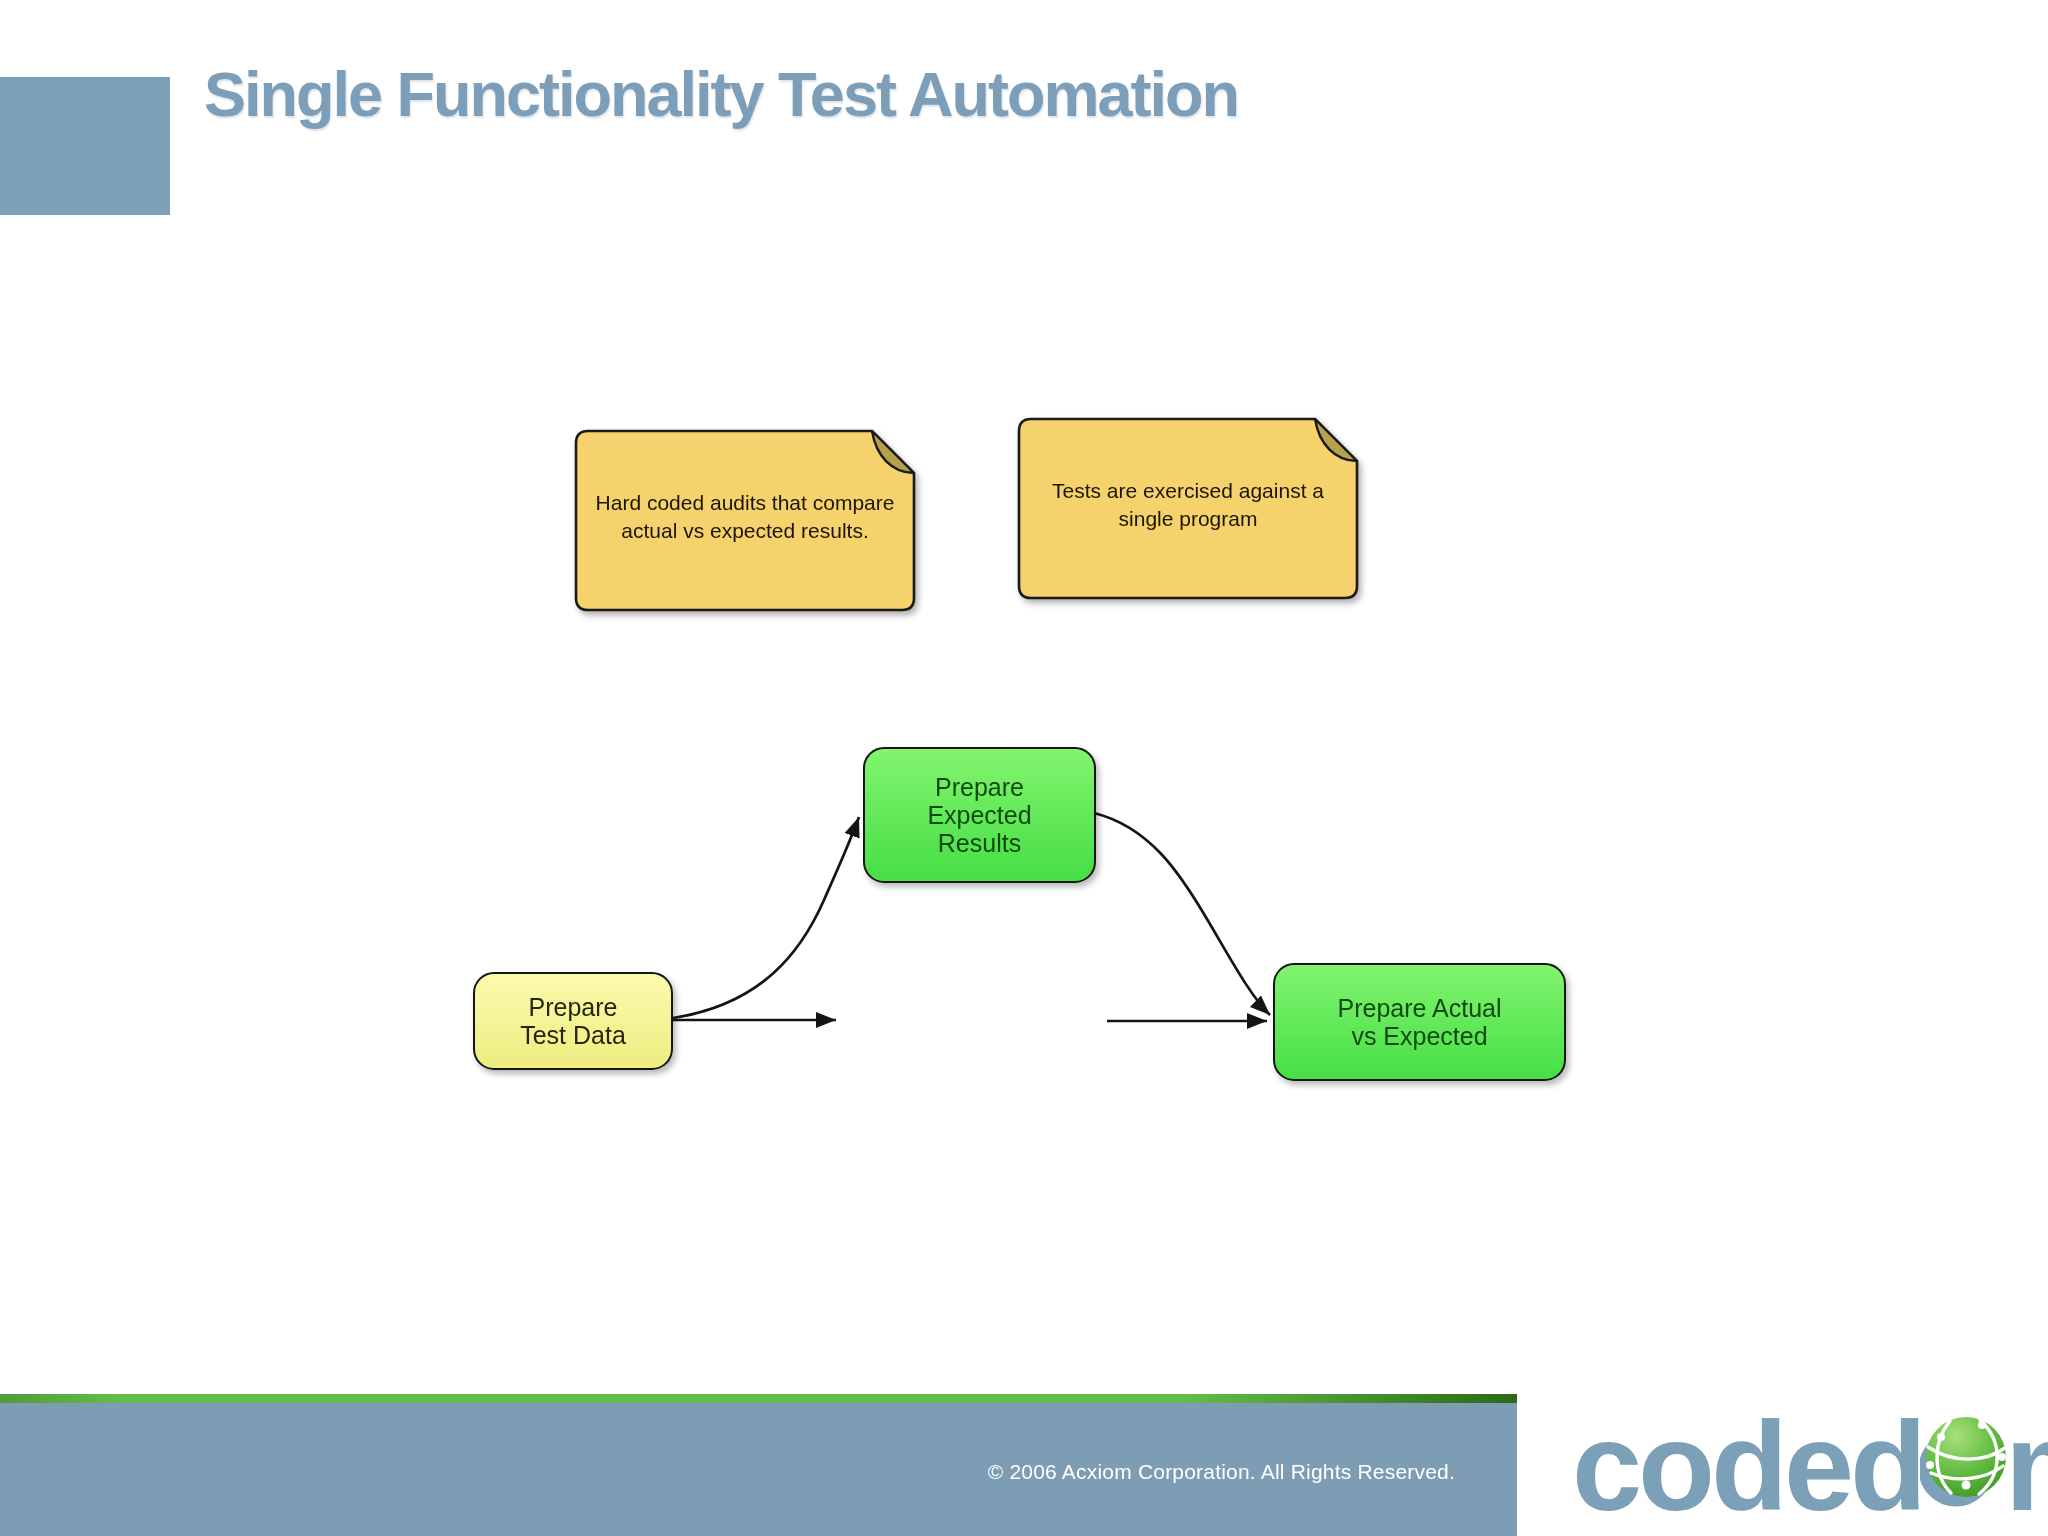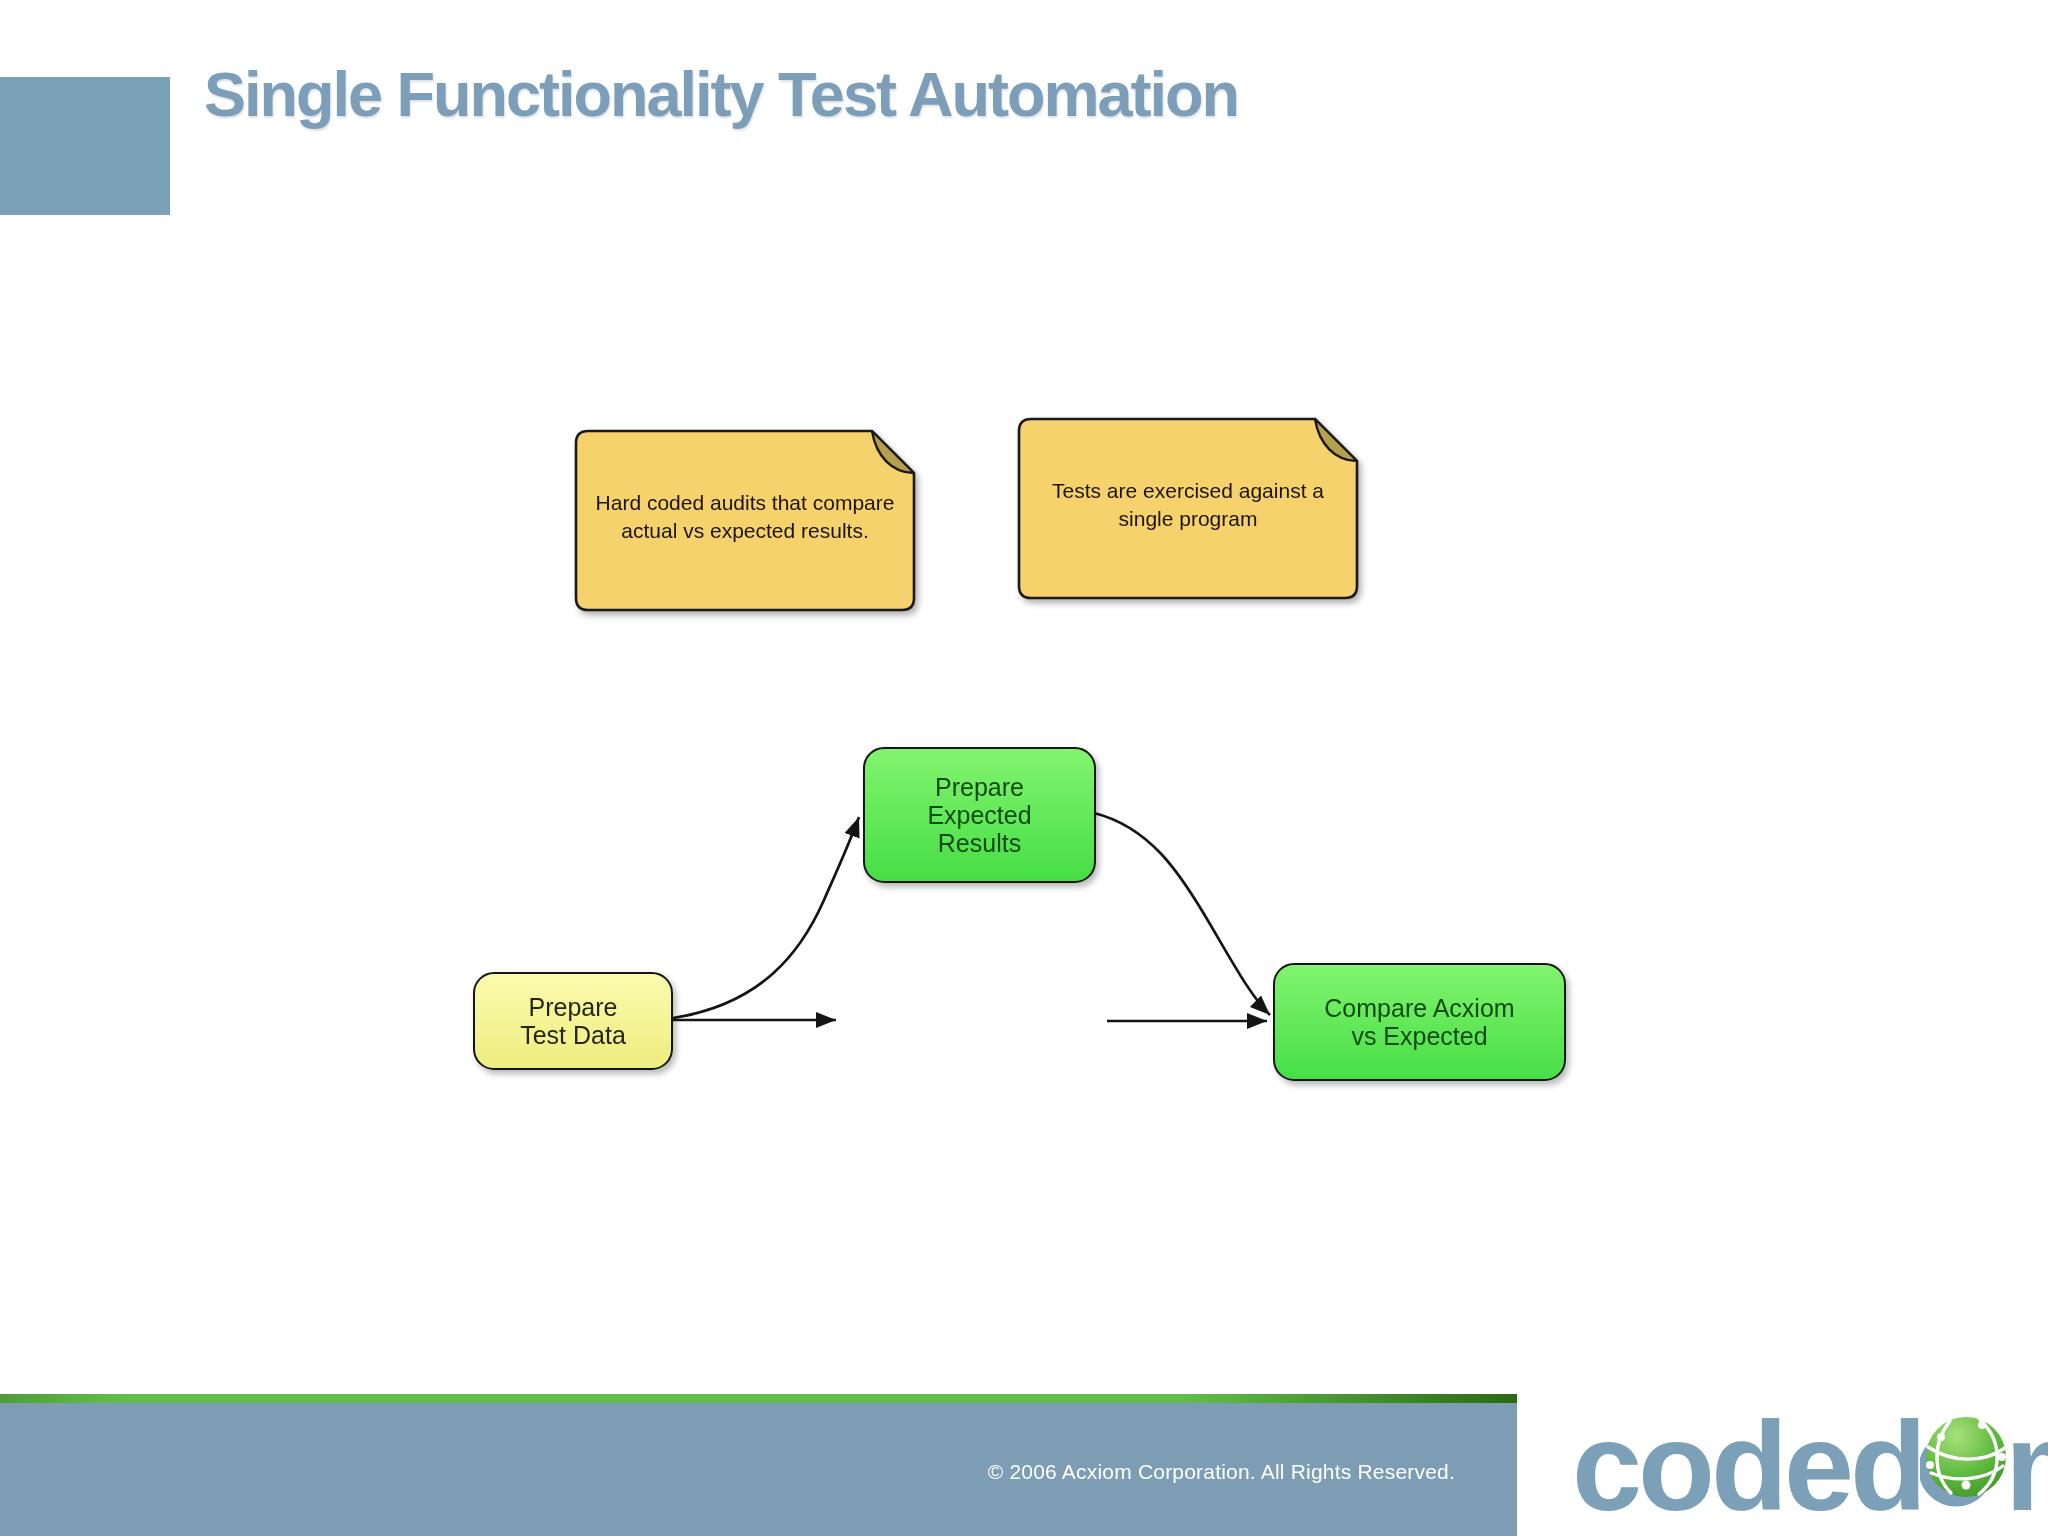--- a/index.html
+++ b/index.html
@@ -82,21 +82,21 @@
   </div>
 
   <div class="node node-green" style="left:863px;top:747px;width:229px;height:132px">
     <span>Prepare</span>
     <span>Expected</span>
     <span>Results</span>
   </div>
 
 
   <div class="node node-green" style="left:1273px;top:963px;width:289px;height:114px">
-    <span>Compare Acxiom</span>
+    <span>Prepare Actual</span>
     <span>vs Expected</span>
   </div>
 
   <svg class="edges" width="2048" height="1536" viewBox="0 0 2048 1536">
     <defs>
       <marker id="ah" markerUnits="userSpaceOnUse" markerWidth="22" markerHeight="18" refX="20" refY="8" orient="auto">
         <path d="M0,0 L20,8 L0,16 Z" fill="#141414"></path>
       </marker>
     </defs>
     <path class="edge" marker-end="url(#ah)" d="M 671 1020 L 836 1020"></path>

